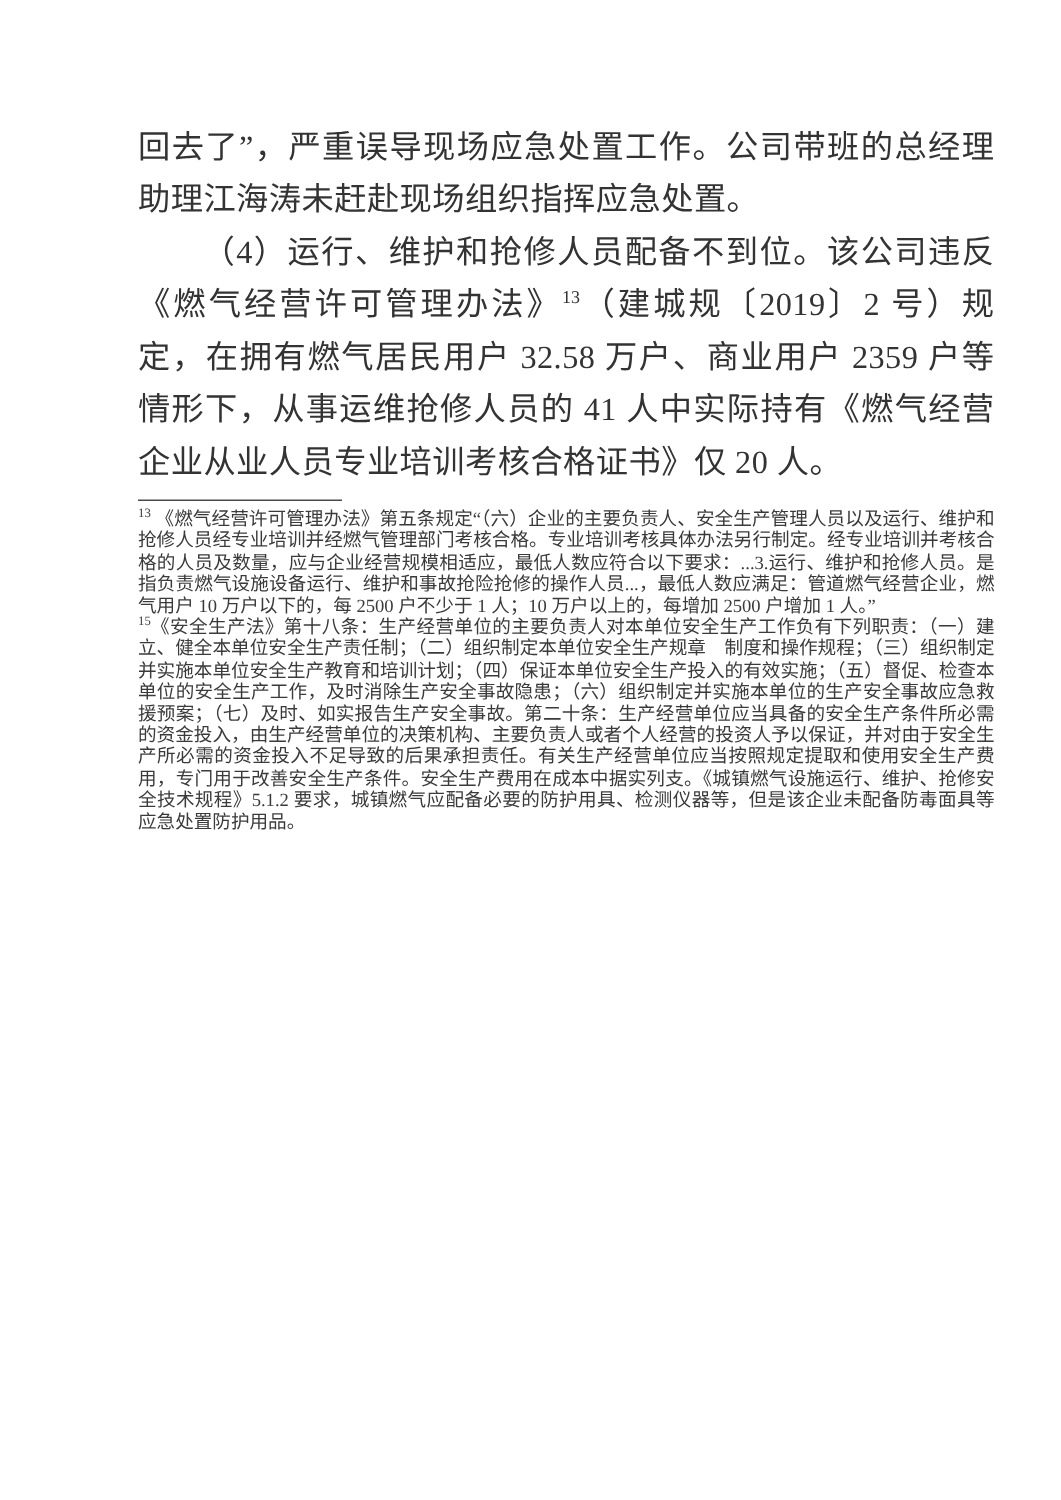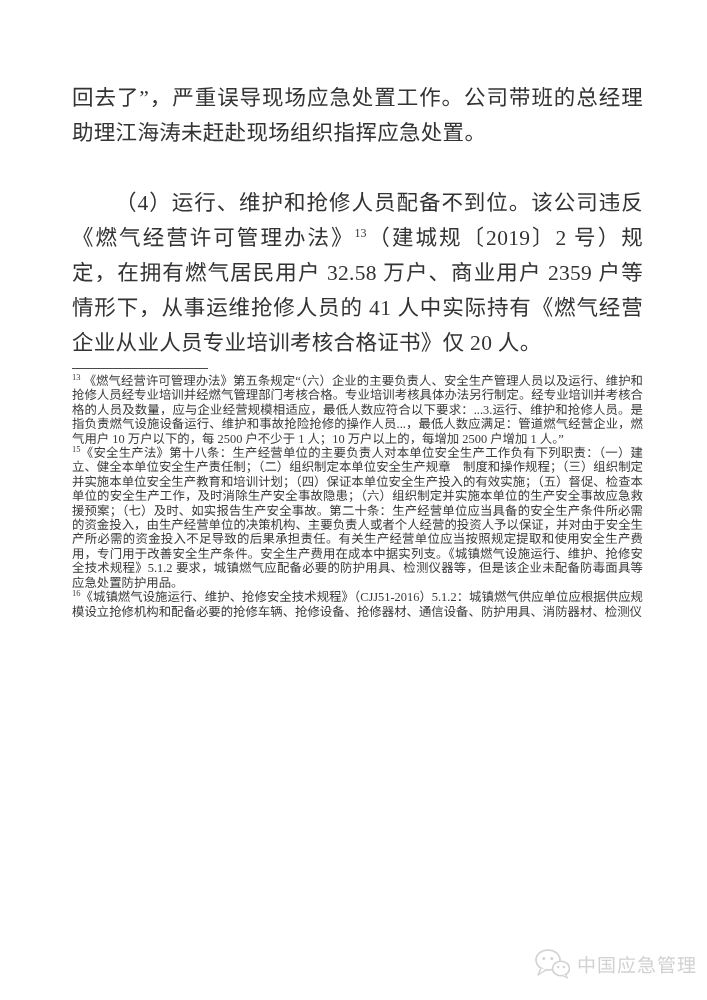--- a/index.html
+++ b/index.html
@@ -7,33 +7,33 @@
   .page {
     position: relative;
     width: 707px;
     height: 1000px;
     background: #ffffff;
     overflow: hidden;
     font-family: "Liberation Serif", serif;
   }
   .content {
     position: absolute;
-    left: 72px;
+    left: 92px;
     top: 81px;
     width: 571px;
   }
   .body-text p {
     margin: 0;
     font-size: 21.5px;
     line-height: 35px;
     text-align: justify;
     color: #333333;
     letter-spacing: 0.3px;
   }
-  .body-text p.indent { text-indent: 43px; margin-top: 35px; }
+  .body-text p.indent { text-indent: 43px; }
   .body-text sup.ref {
     font-size: 12px;
     line-height: 0;
     vertical-align: super;
     letter-spacing: 0;
   }
   .fn-separator {
     width: 136px;
     height: 0;
     border-top: 1.4px solid #4a4a4a;
@@ -73,33 +73,17 @@
     <main class="body-text" id="body-paragraphs">
         <p class="">回去了”，严重误导现场应急处置工作。公司带班的总经理助理江海涛未赶赴现场组织指挥应急处置。</p>
         <p class="indent">（4）运行、维护和抢修人员配备不到位。该公司违反《燃气经营许可管理办法》<sup class="ref">13</sup>（建城规〔2019〕2 号）规定，在拥有燃气居民用户 32.58 万户、商业用户 2359 户等情形下，从事运维抢修人员的 41 人中实际持有《燃气经营企业从业人员专业培训考核合格证书》仅 20 人。</p>
       </main>
 
     <div class="fn-separator"></div>
 
     <section class="footnotes" id="footnotes">
         <p><sup class="fn-marker">13</sup> 《燃气经营许可管理办法》第五条规定“（六）企业的主要负责人、安全生产管理人员以及运行、维护和抢修人员经专业培训并经燃气管理部门考核合格。专业培训考核具体办法另行制定。经专业培训并考核合格的人员及数量，应与企业经营规模相适应，最低人数应符合以下要求：...3.运行、维护和抢修人员。是指负责燃气设施设备运行、维护和事故抢险抢修的操作人员...，最低人数应满足：管道燃气经营企业，燃气用户 10 万户以下的，每 2500 户不少于 1 人；10 万户以上的，每增加 2500 户增加 1 人。”</p>
         <p><sup class="fn-marker">15</sup>《安全生产法》第十八条：生产经营单位的主要负责人对本单位安全生产工作负有下列职责：（一）建立、健全本单位安全生产责任制；（二）组织制定本单位安全生产规章　制度和操作规程；（三）组织制定并实施本单位安全生产教育和培训计划；（四）保证本单位安全生产投入的有效实施；（五）督促、检查本单位的安全生产工作，及时消除生产安全事故隐患；（六）组织制定并实施本单位的生产安全事故应急救援预案；（七）及时、如实报告生产安全事故。第二十条：生产经营单位应当具备的安全生产条件所必需的资金投入，由生产经营单位的决策机构、主要负责人或者个人经营的投资人予以保证，并对由于安全生产所必需的资金投入不足导致的后果承担责任。有关生产经营单位应当按照规定提取和使用安全生产费用，专门用于改善安全生产条件。安全生产费用在成本中据实列支。《城镇燃气设施运行、维护、抢修安全技术规程》5.1.2 要求，城镇燃气应配备必要的防护用具、检测仪器等，但是该企业未配备防毒面具等应急处置防护用品。</p>
-        <p><sup class="fn-marker">16</sup>《城镇燃气设施运行、维护、抢修安全技术规程》（CJJ51-2016）5.1.2：城镇燃气供应单位应根据供应规模设立抢修机构和配备必要的抢修车辆、抢修设备、抢修器材、通信设备、防护用具、消防器材、检测仪</p>
       </section>
 
   </div>
 
-  <div class="watermark" id="watermark" style="color: rgb(210, 210, 210);">
-    <span>
-      <svg width="36" height="31" viewBox="0 0 36 31" xmlns="http://www.w3.org/2000/svg">
-        <ellipse cx="14" cy="12" rx="12" ry="10" fill="#ffffff" stroke="#d2d2d2" stroke-width="1.6"></ellipse>
-        <path d="M7 20 L4 27 L12 22" fill="#ffffff" stroke="#d2d2d2" stroke-width="1.4" stroke-linejoin="round"></path>
-        <ellipse cx="27" cy="20.5" rx="8.5" ry="7.2" fill="#ffffff" stroke="#d2d2d2" stroke-width="1.6"></ellipse>
-        <path d="M31.5 26.5 L33.5 30 L28.5 27.5" fill="#ffffff" stroke="#d2d2d2" stroke-width="1.2" stroke-linejoin="round"></path>
-        <circle cx="9.8" cy="10.4" r="1.5" fill="#d2d2d2"></circle>
-        <circle cx="17.8" cy="10.4" r="1.5" fill="#d2d2d2"></circle>
-        <circle cx="24.2" cy="19" r="1.2" fill="#d2d2d2"></circle>
-        <circle cx="29.8" cy="19" r="1.2" fill="#d2d2d2"></circle>
-      </svg>
-    </span>
-    <span>中国应急管理</span>
-  </div>
 </div>
 
 </body></html>

